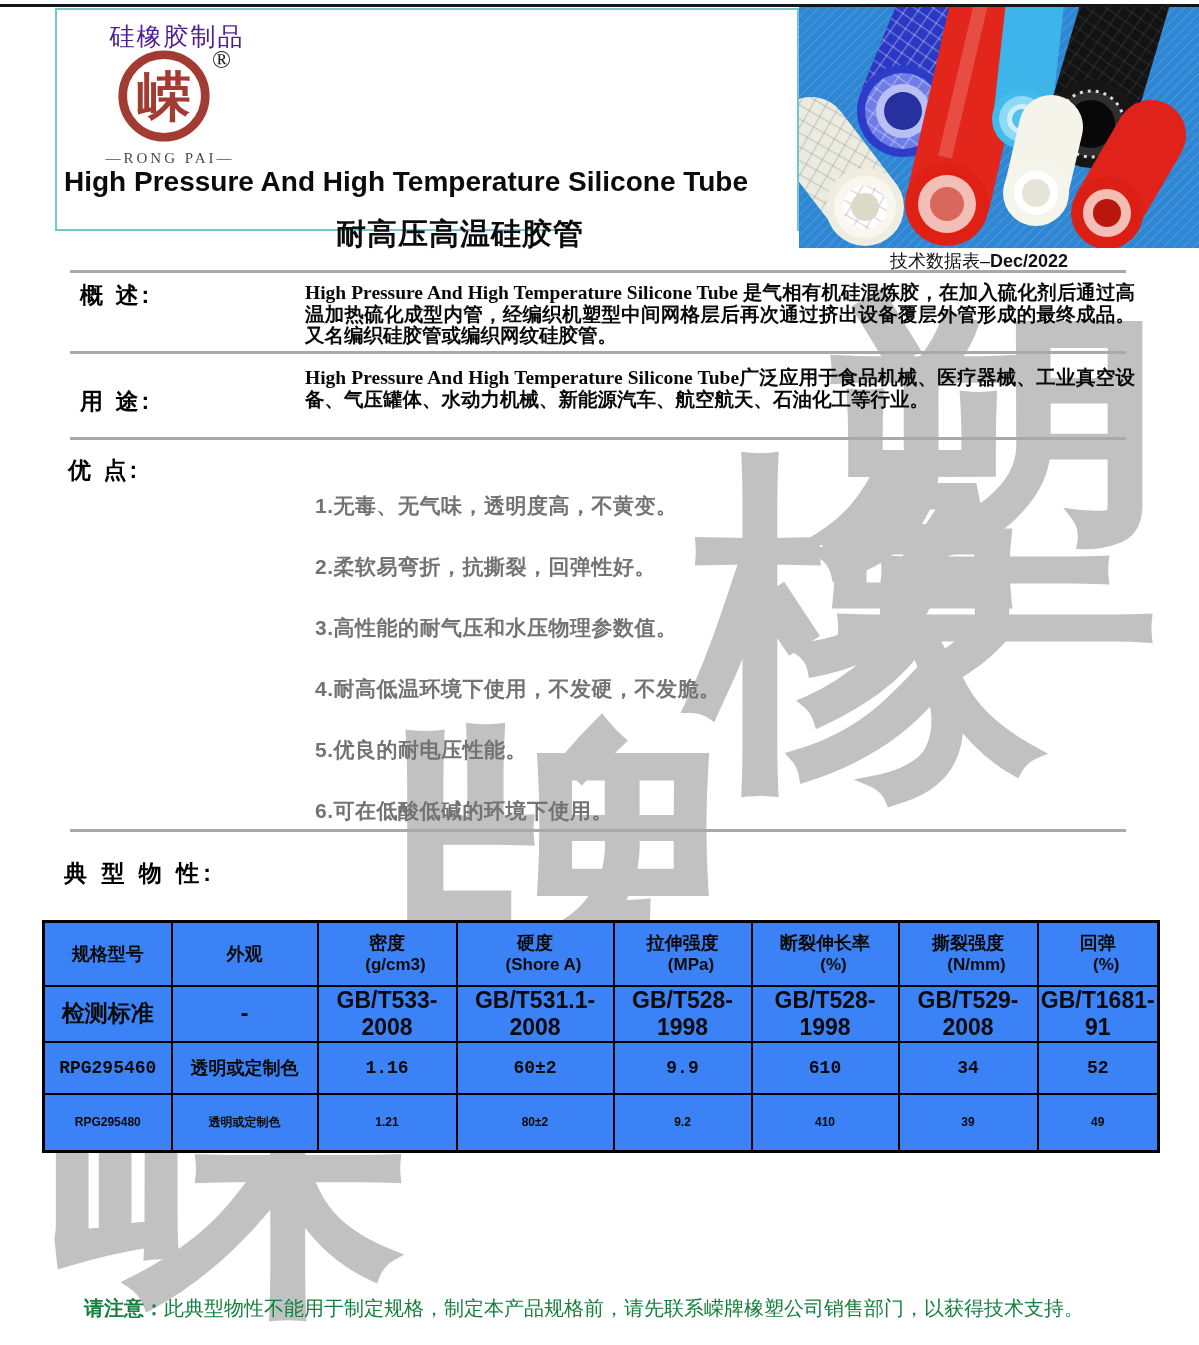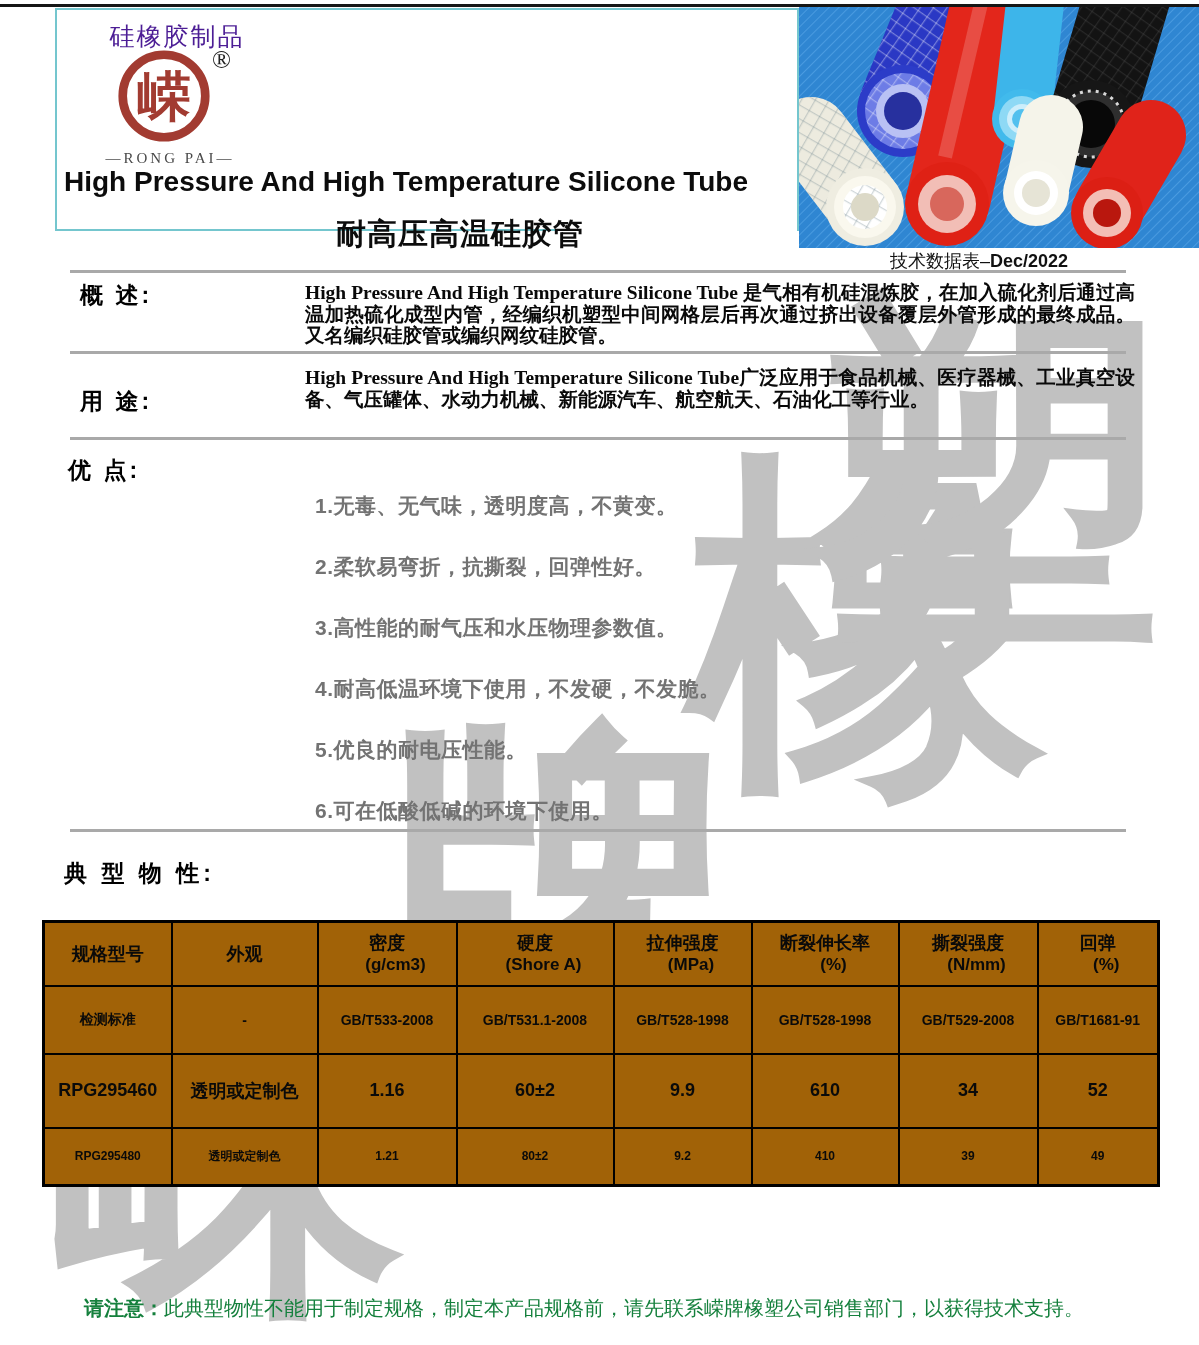--- a/index.html
+++ b/index.html
@@ -56,31 +56,31 @@
   .para { font-family:"Liberation Serif", serif; font-weight:bold; font-size:19.5px;
           line-height:21.5px; text-align:justify; color:#090909; }
   .para-overview { left:305px; top:282px; width:830px; }
   .para-usage    { left:305px; top:367px; width:830px; }
 
   .adv-list { left:315px; top:492px; width:720px; }
   .adv-item { font-size:21px; font-weight:bold; color:#737373; margin-bottom:33px;
               letter-spacing:0.5px; }
 
   .props-table { left:42px; top:920px; z-index:2; }
-  table.props { border-collapse:collapse; table-layout:fixed; background:#a16207;
+  table.props { border-collapse:collapse; table-layout:fixed; background:#3b82f6;
                 border:3px solid #000; }
   table.props th, table.props td {
       border:2px solid #000; padding:0 2px; text-align:center; vertical-align:middle;
       font-weight:bold; color:#0a0a0a; overflow:hidden; }
   .col1{width:128px;} .col2{width:146px;} .col3{width:139px;} .col4{width:157px;}
   .col5{width:138px;} .col6{width:147px;} .col7{width:139px;} .col8{width:121px;}
   tr.hdr { height:64px; }  tr.hdr th { font-size:18px; line-height:1.25; font-weight:bold; }
   tr.hdr .unit { font-size:17px;padding-left:17px; }
-  tr.row-std { height:68px; font-size:14px; }
-  tr.row-a   { height:74px; font-size:18px; }
+  tr.row-std { height:52px; font-size:23px; }
+  tr.row-a   { height:52px; font-size:18px;font-family:Liberation Mono, monospace; }
   tr.row-b   { height:58px; font-size:12px; }
 
   .footer-note { left:84px; top:1295px; width:1040px; font-size:20px; color:#15803d;font-family:Liberation Serif, serif; }
   .footer-note b { font-weight:bold; }
 </style>
 </head>
 <body>
 
 <div class="page">
 

